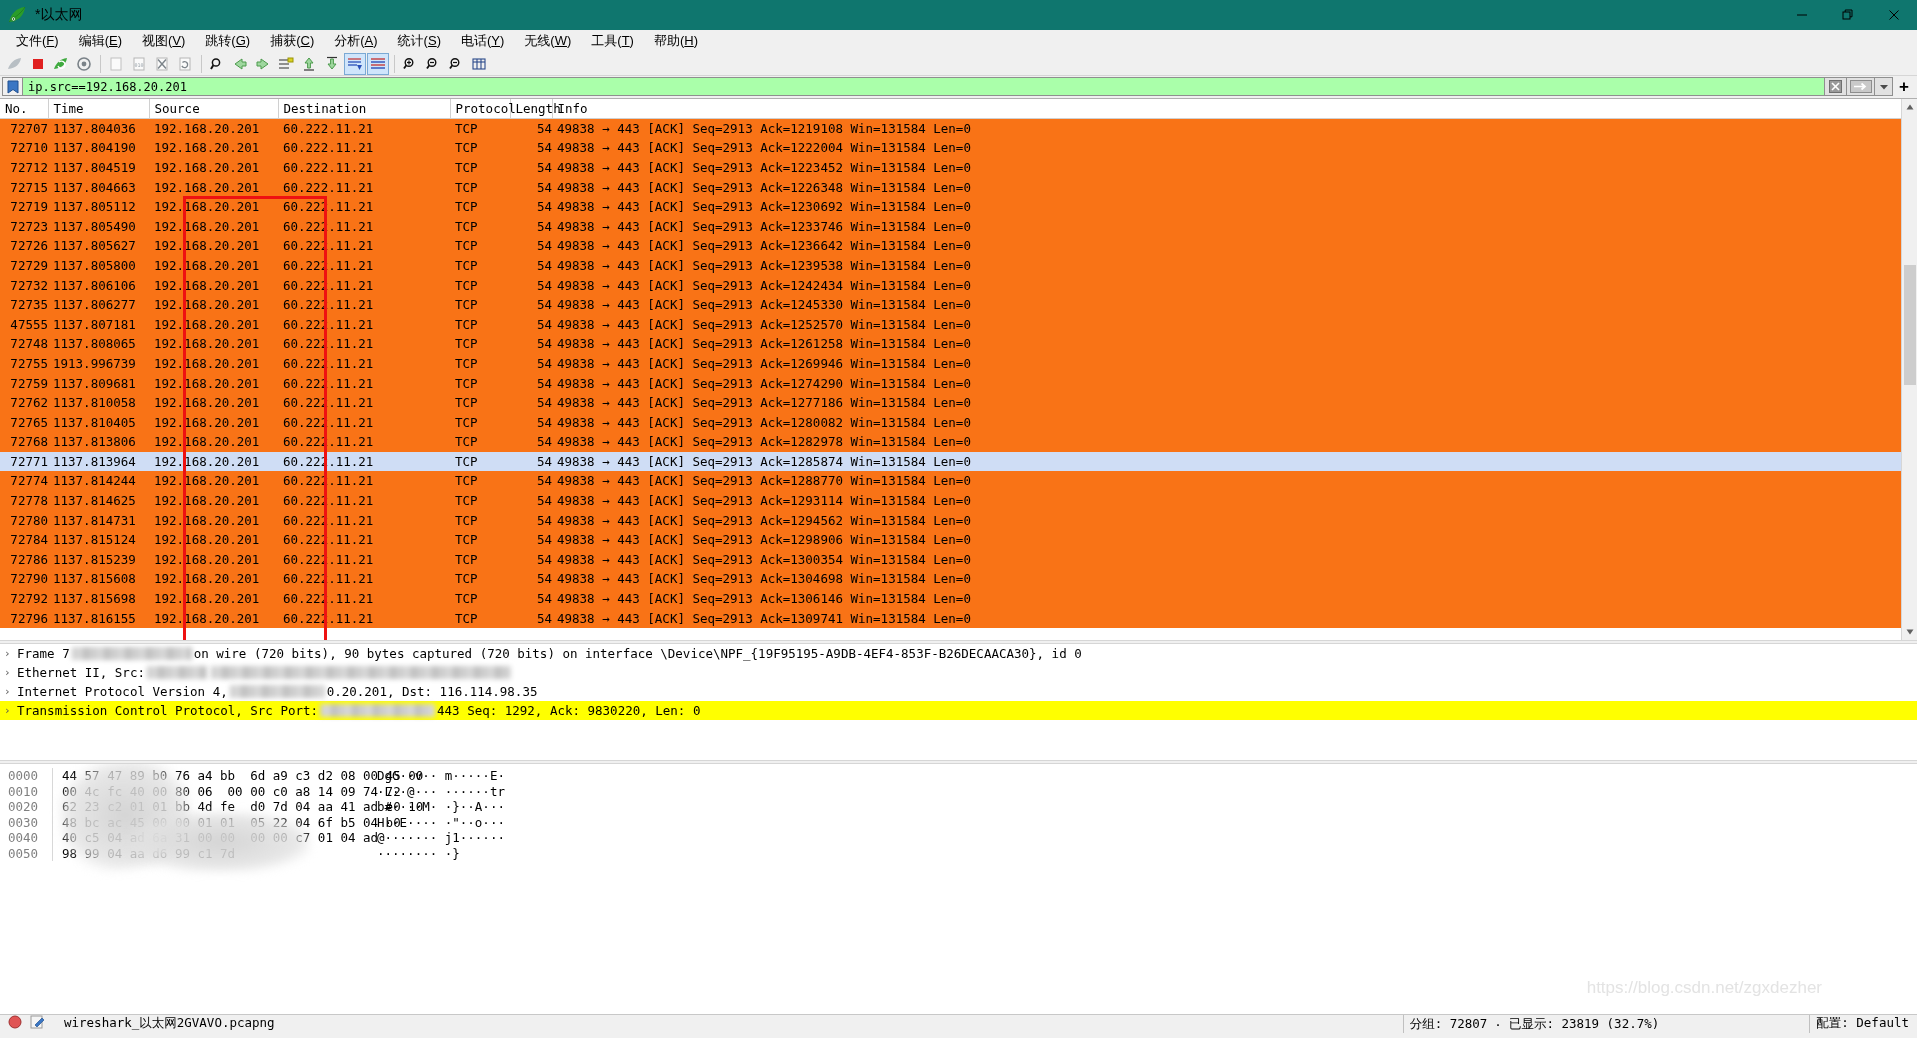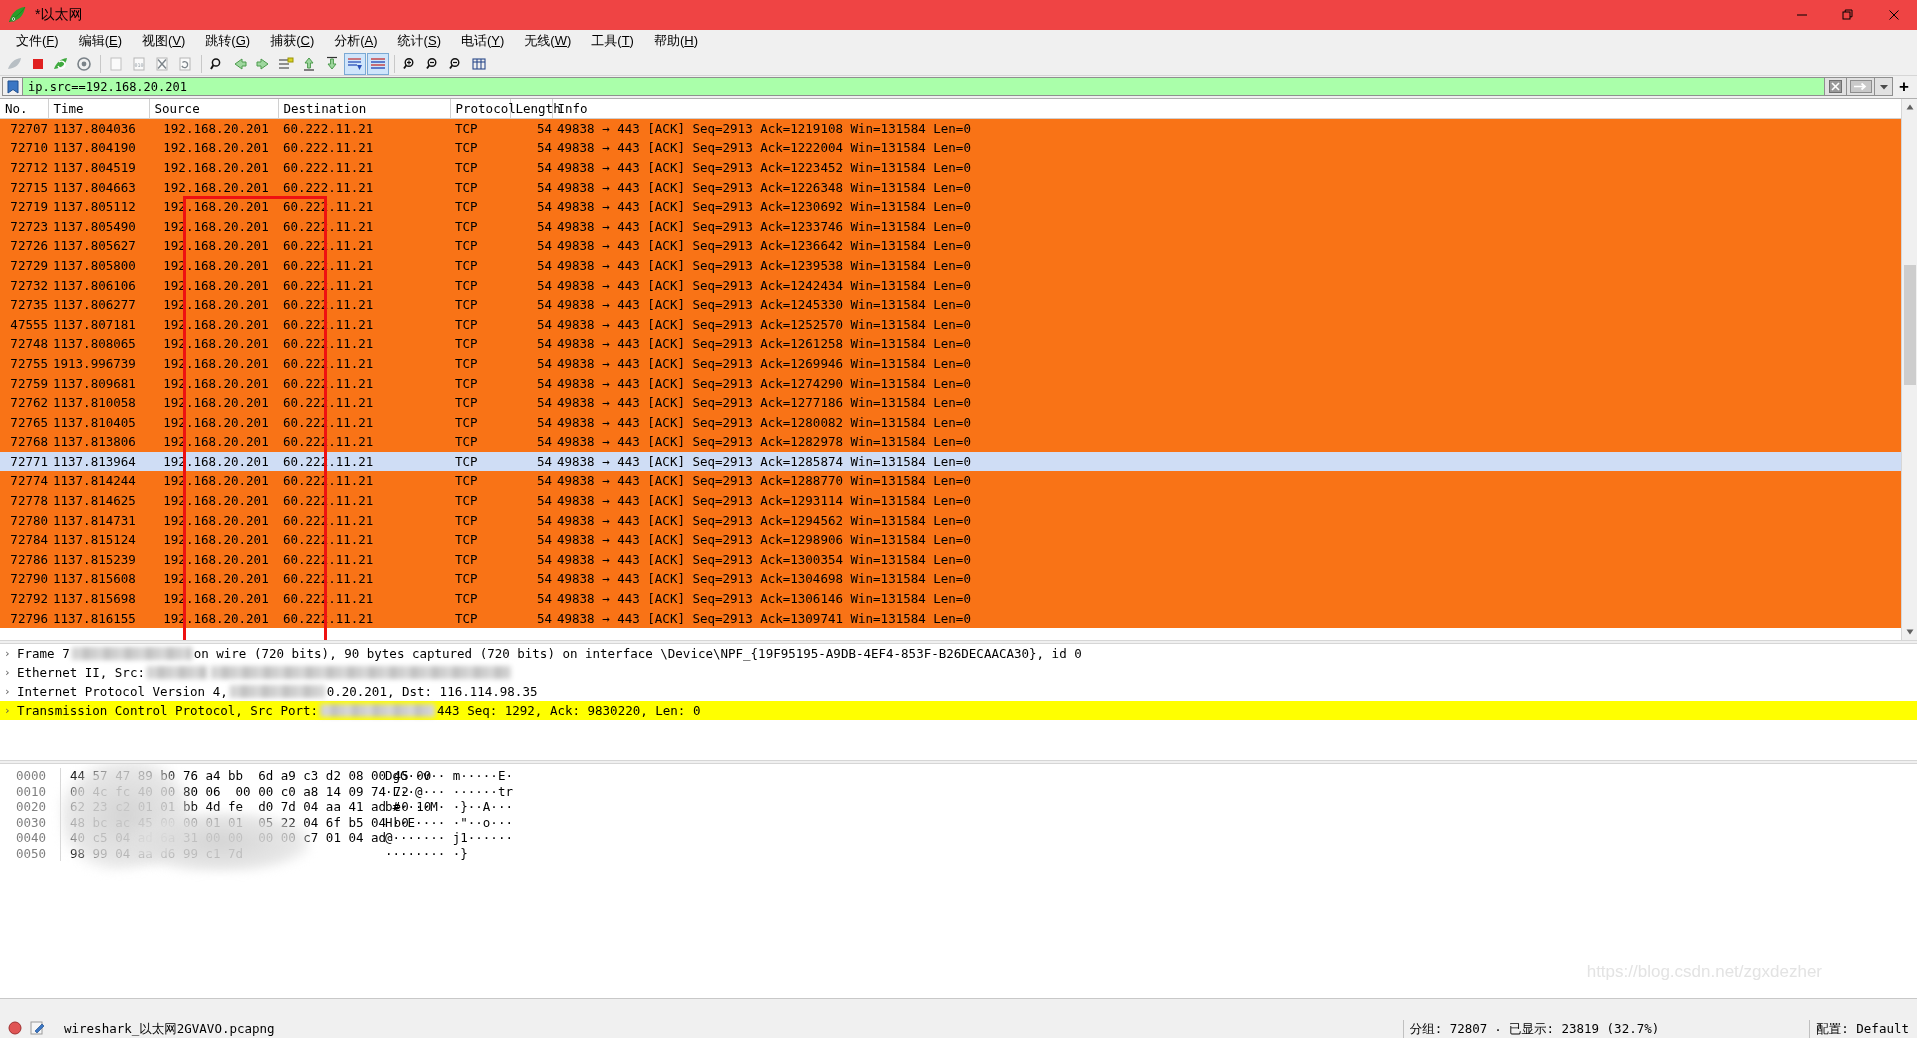--- a/index.html
+++ b/index.html
@@ -10,21 +10,21 @@
     background: #ffffff;
     font-family: "Liberation Sans", sans-serif;
     font-size: 12px;
     color: #000;
   }
   #app { width: 1917px; height: 1038px; display: flex; flex-direction: column; background:#f0f0f0; }
 
   
   .titlebar {
     height: 30px; min-height:30px; display: flex; align-items: center;
-    background: #ef4444; padding-left: 8px;
+    background: #0f766e; padding-left: 8px;
   }
   .title-icon { width: 20px; height: 18px; margin-right: 7px; flex:0 0 auto;}
   .title-text { font-size: 14px; color: #000; font-family:"Liberation Sans",sans-serif;}
   .win-controls { margin-left: auto; display: flex; height: 30px; }
   .win-btn {
     width: 46px; height: 30px; display: flex; align-items: center; justify-content: center;
     font-size: 14px; color: #000; line-height: 1;
   }
 
   
@@ -89,21 +89,21 @@
   }
   table.plist td {
     padding: 0 0 0 5px; height:19.6px; white-space:nowrap; overflow:hidden;
     font-family:"DejaVu Sans Mono", monospace; font-size:12.5px;
   }
   table.plist tr.row { background:#f97316; }
   table.plist tr.row.selected { background:#cfddf5;border-radius:8px; }
   td.num, td.len { text-align:right; padding-right:6px; padding-left:0; }
   .col-no    { width: 48px; }
   .col-time  { width: 101px; }
-  .col-src   { width: 129px; text-align: center; }
+  .col-src   { width: 129px; }
   .col-dst   { width: 172px; }
   .col-proto { width: 60px; }
   .col-len   { width: 42px; }
   .col-info  { width: auto; }
   th.col-no, th.col-time { }
   .red-box {
     position:absolute; border: 3px solid #ee1111; pointer-events:none;
     left: 183px; top: 97px; width: 144px; height: 535px; z-index:5;
   }
   .plist-scrollbar {
@@ -128,34 +128,34 @@
     background: repeating-linear-gradient(90deg,#c9c9c9 0px,#dcdcdc 7px,#bdbdbd 14px,#d4d4d4 21px);
     filter: blur(2.5px); height:13px; border-radius:1px;
   }
 
   
   .bytes-pane {
     flex:1; background:#fff; position:relative; overflow:hidden;
     font-family:"DejaVu Sans Mono", monospace; font-size:12.5px;
     padding-top:4px;
   }
-  .hex-row { height:15.5px; display:flex; align-items:center; white-space:pre;padding-left:8px; }
+  .hex-row { height:15.5px; display:flex; align-items:center; white-space:pre; }
   .hex-off { color:#808080; padding-left:8px; width:52px; flex:0 0 auto;}
   .hex-sep { width:1px; background:#d8d8d8; height:100%; margin-right:9px; }
   .hex-bytes { flex:0 0 auto; width:300px; }
   .hex-ascii { flex:0 0 auto; padding-left:15px;}
   .bytes-blur {
     position:absolute; pointer-events:none;
     background: radial-gradient(ellipse at center, rgba(210,210,210,0.95) 0%, rgba(225,225,225,0.8) 60%, rgba(255,255,255,0) 78%);
     filter: blur(4px);
   }
 
   
   .statusbar {
-    height: 40px; min-height:24px; display:flex; align-items:flex-end;
+    height: 24px; min-height:24px; display:flex; align-items:flex-start;
     background:#f0f0f0; border-top:1px solid #c8c8c8; font-size:12.5px;
     font-family:"DejaVu Sans Mono", monospace;
   }
   .sb-div { width:1px; height:18px; background:#c0c0c0; margin:0 6px; }
   .sb-left { padding-left:8px; display:flex; align-items:center; gap:8px; }
   .sb-mid { margin-left:auto; display:flex; align-items:center; }
   .sb-right { display:flex; align-items:center; padding-right:8px; }
   .watermark {
     position:absolute; right:95px; bottom:16px; color:#e3e3e3; font-size:17px;
     font-family:"Liberation Sans", sans-serif; white-space:nowrap; pointer-events:none;

